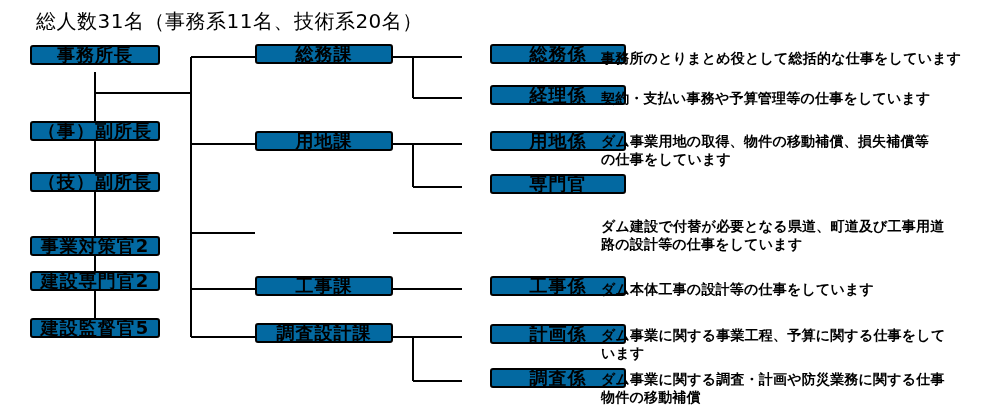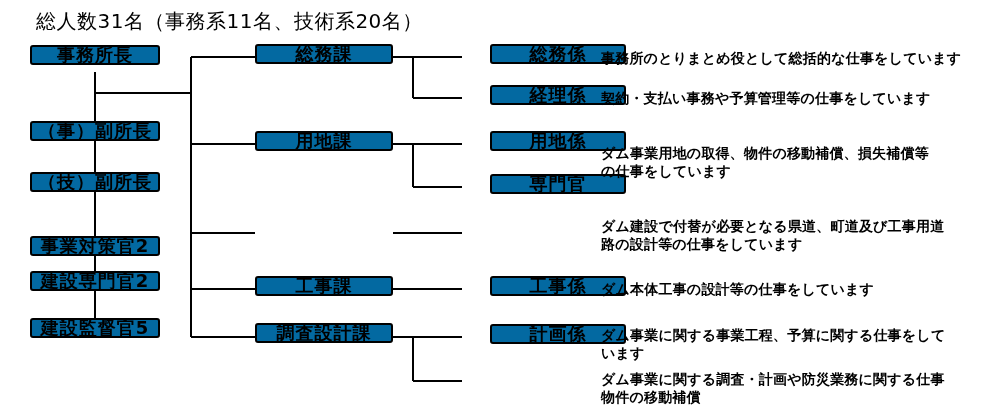--- a/index.html
+++ b/index.html
@@ -79,28 +79,29 @@
   <div class="box col-division" style="top:131px">用地課</div>
   <div class="box col-division" style="top:276px">工事課</div>
   <div class="box col-division" style="top:323px">調査設計課</div>
 
   <div class="box col-section" style="top:44px">総務係</div>
   <div class="box col-section" style="top:85px">経理係</div>
   <div class="box col-section" style="top:131px">用地係</div>
   <div class="box col-section" style="top:174px">専門官</div>
   <div class="box col-section" style="top:276px">工事係</div>
   <div class="box col-section" style="top:324px">計画係</div>
+  <div class="box col-section" style="top:368px">調査係</div>
 
   <div class="desc" style="top:49px">
     <div class="desc-line">事務所のとりまとめ役として総括的な仕事をしています</div>
   </div>
   <div class="desc" style="top:89px">
     <div class="desc-line">契約・支払い事務や予算管理等の仕事をしています</div>
   </div>
-  <div class="desc" style="top:144px">
+  <div class="desc" style="top:132px">
     <div class="desc-line">ダム事業用地の取得、物件の移動補償、損失補償等</div>
     <div class="desc-line">の仕事をしています</div>
   </div>
   <div class="desc" style="top:217px">
     <div class="desc-line">ダム建設で付替が必要となる県道、町道及び工事用道</div>
     <div class="desc-line">路の設計等の仕事をしています</div>
   </div>
   <div class="desc" style="top:280px">
     <div class="desc-line">ダム本体工事の設計等の仕事をしています</div>
   </div>

